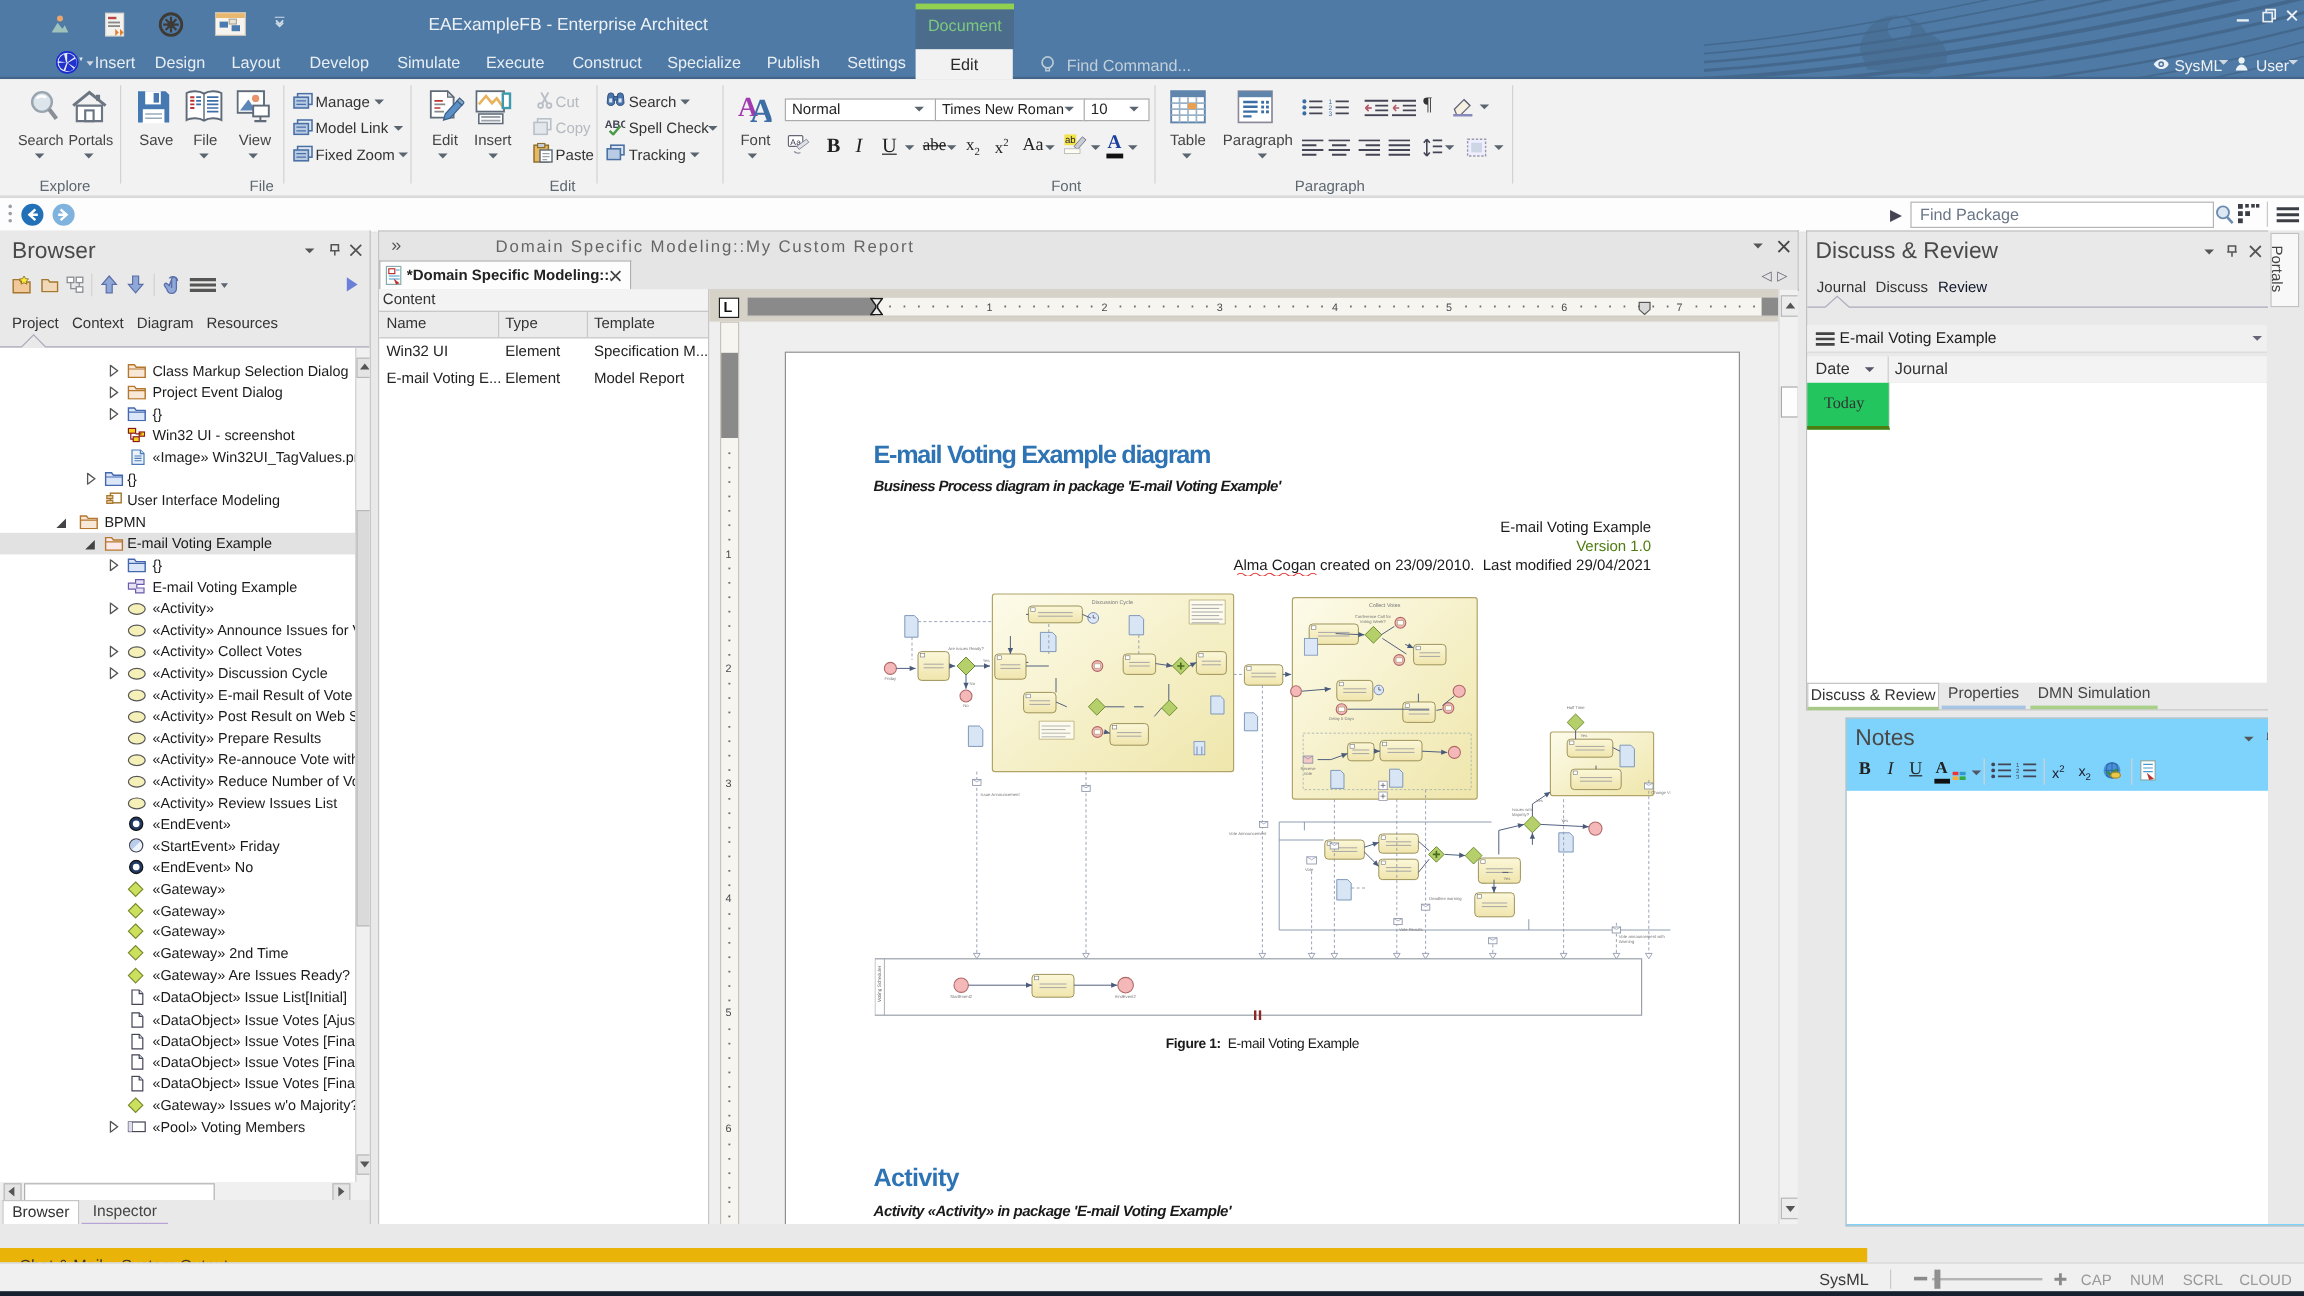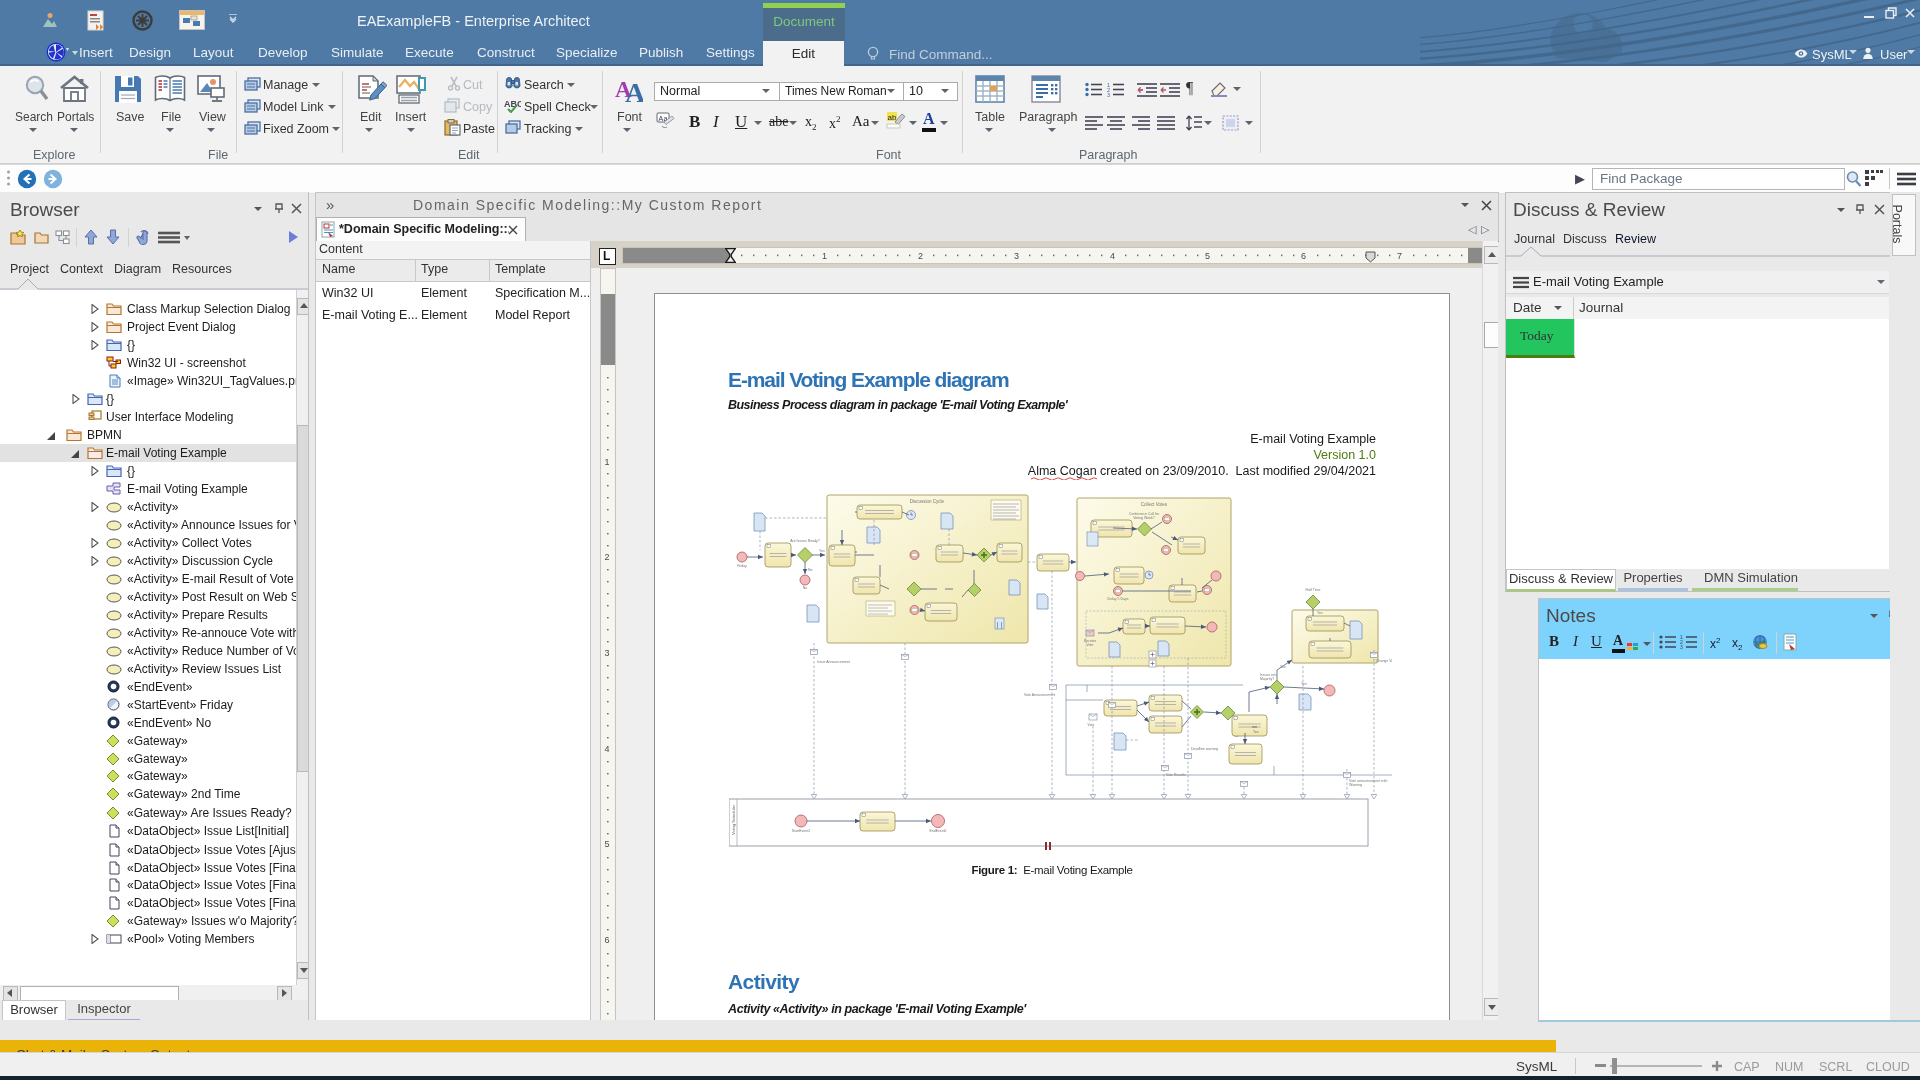--- a/index.html
+++ b/index.html
@@ -1496,21 +1496,21 @@
   </div>
   <div class="a" style="left:0px;top:126px;width:383px;height:250px;background:#fff;">
     <div class="a" style="left:0;top:0;width:68px;height:36px;background:#22c55e;border-right:1px solid #e0e0e0;border-bottom:3px solid #4d7c0f;font-family:Liberation Serif, serif;">
         <span class="a" style="left:14px;top:9px;font-size:13.5px;color:#333;">Today</span>
       </div>
   </div>
 
   <div class="a" style="left:0;top:376px;width:383px;height:22px;background:#e9e9e9;">
     <div class="a" style="left:0px;top:0px;width:108px;height:19px;background:#fff;border:1px solid #c5c5c5;border-bottom:3px solid #a8c888;font-size:13px;color:#333;text-align:center;line-height:17px;">Discuss &amp; Review</div>
     <div class="a" style="left:112px;top:1px;width:70px;height:18px;font-size:13px;color:#444;text-align:center;line-height:16px;border-bottom:3px solid #a8c4e4;">Properties</div>
-    <div class="a" style="left:186px;top:1px;width:106px;height:18px;font-size:13px;color:#444;text-align:right;line-height:16px;border-bottom:3px solid #a8d088;">DMN Simulation</div>
+    <div class="a" style="left:186px;top:1px;width:106px;height:18px;font-size:13px;color:#444;text-align:center;line-height:16px;border-bottom:3px solid #a8d088;">DMN Simulation</div>
   </div>
 </div>
 
 <div class="a" style="left:1538px;top:598px;width:384px;height:422px;background:#7dd3fc;border:1px solid #c0c0c0;border-right:none;">
   <div class="a" style="left:7px;top:6px;font-size:19px;color:#4a4a4a;">Notes</div>
   <div class="caret" style="left:331px;top:15px;border-top-color:#555;"></div>
   <svg class="a" style="left:349px;top:10px;" width="10" height="13" viewBox="0 0 10 13">
       <path d="M2,2 h6 v5 h-6z M1,7 h8 M5,7 v4" stroke="#555" stroke-width="1.3" fill="none"></path>
     </svg>
   <svg class="a" style="left:368px;top:11px;" width="11" height="11" viewBox="0 0 11 11">

